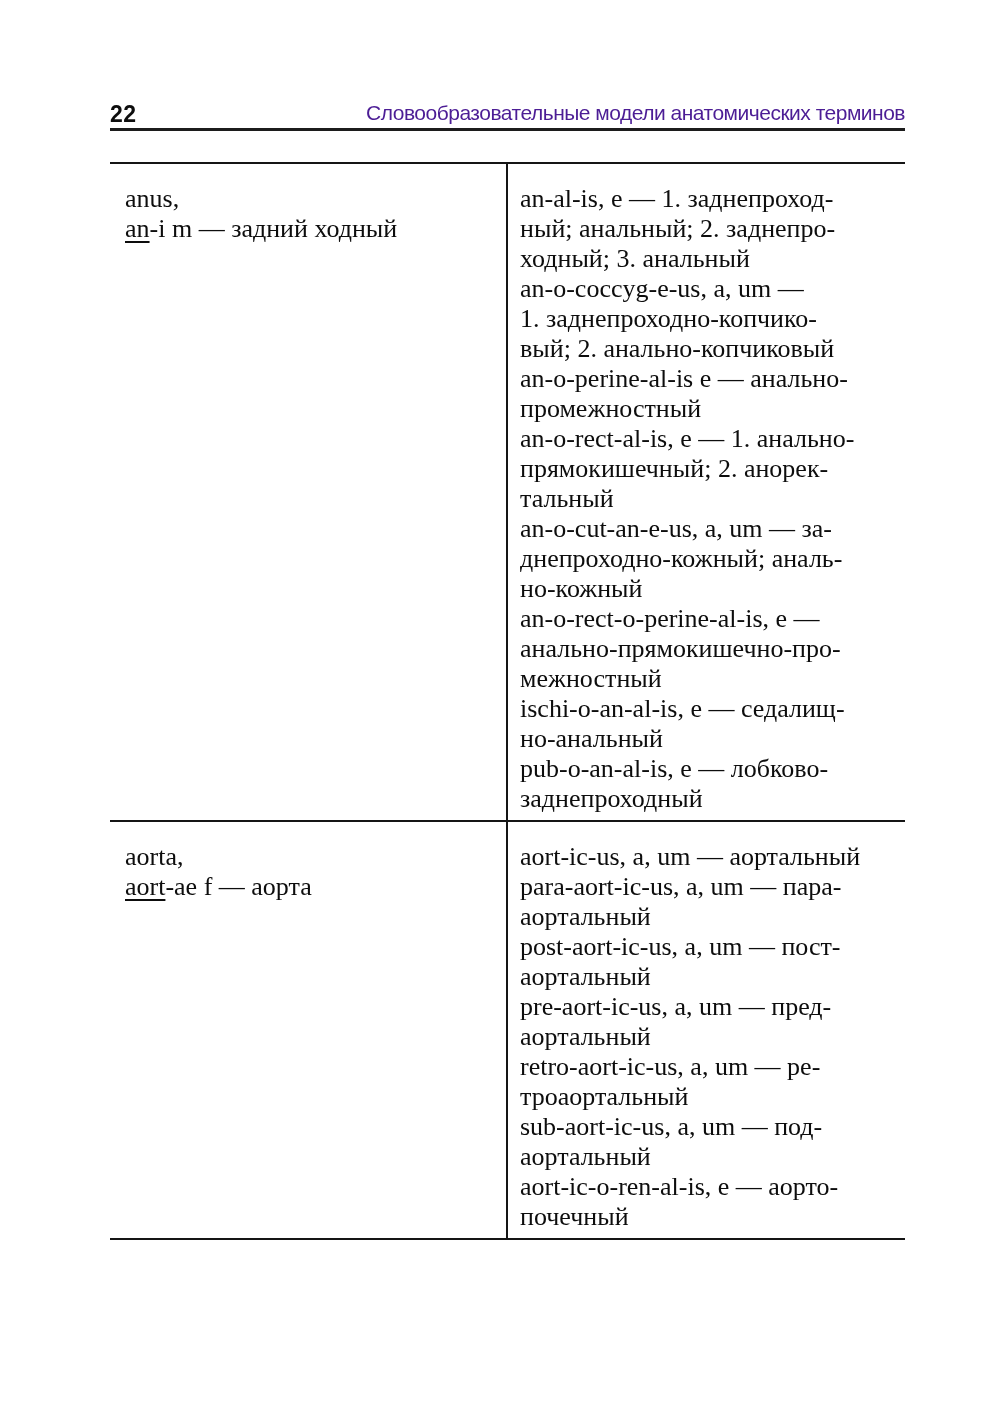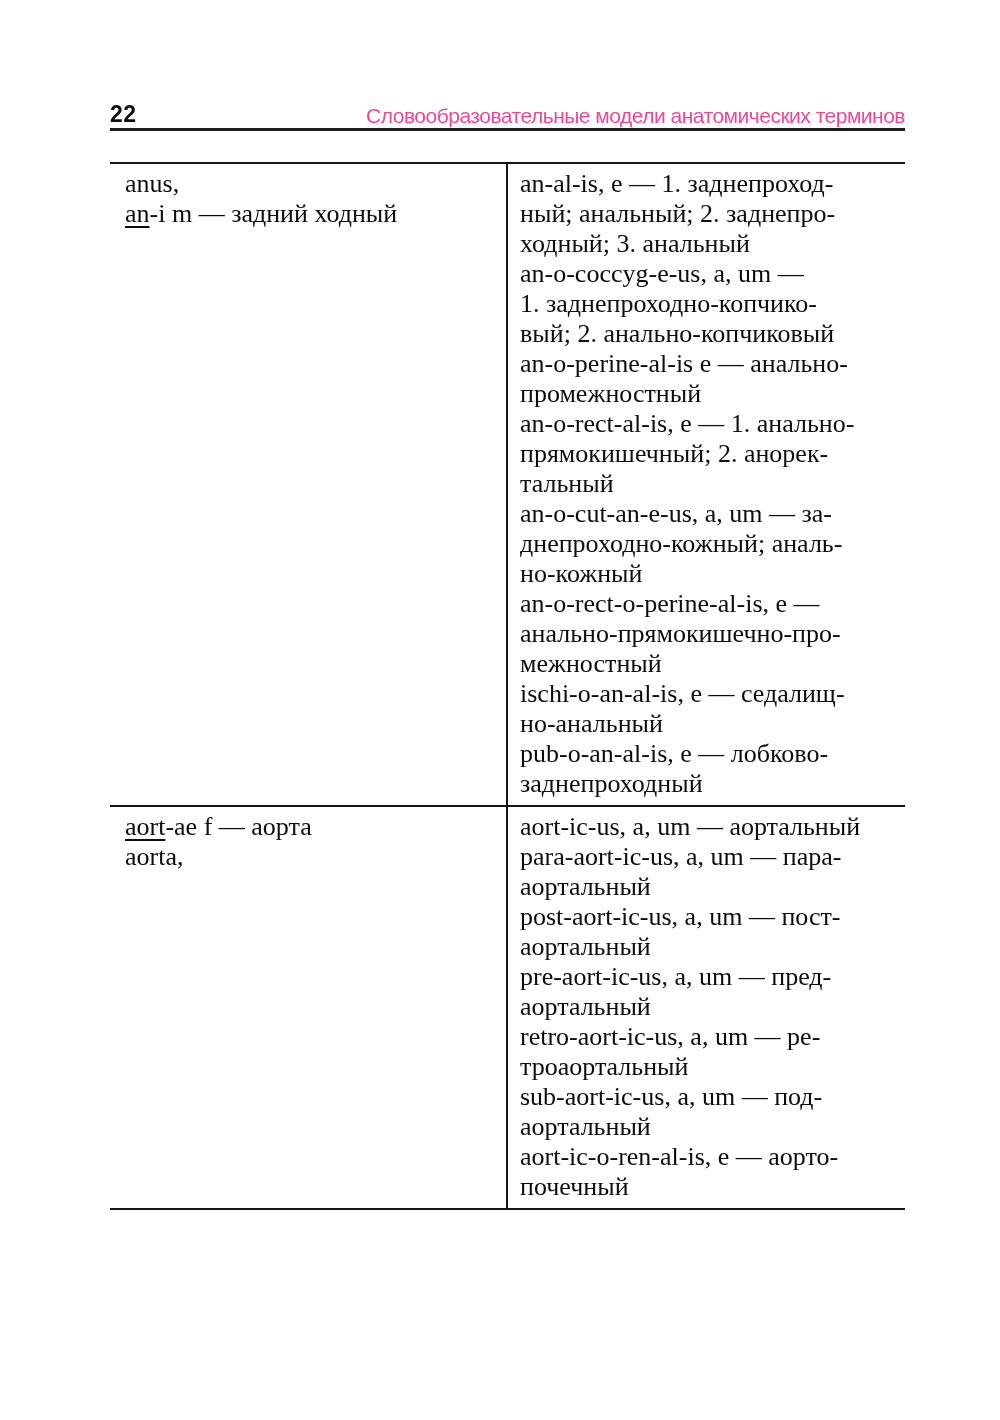--- a/index.html
+++ b/index.html
@@ -16,32 +16,32 @@
     font-family: "Liberation Serif", serif;
     overflow: hidden;
   }
   .running-head {
     position: absolute;
     left: 110px;
     top: 101px;
     width: 795px;
     display: flex;
     justify-content: space-between;
-    align-items: flex-end;
+    align-items: flex-start;
     font-family: "Liberation Sans", sans-serif;
   }
   .pagenum {
     font-weight: bold;
     font-size: 23px;
     letter-spacing: 0.5px;
   }
   .running-title {
     font-size: 21px;
     letter-spacing: -0.5px;
-    color: #ec4899;
+    color: #4c1d95;
   }
   .head-rule {
     position: absolute;
     left: 110px;
     top: 128px;
     width: 795px;
     height: 2.5px;
     background: #1c1c1c;
   }
   .dict-table {
@@ -56,21 +56,21 @@
     display: flex;
     align-items: stretch;
   }
   .trow + .trow {
     border-top: 2px solid #151515;
   }
   .cell {
     box-sizing: border-box;
     font-size: 26px;
     line-height: 30px;
-    padding-top: 5px;
+    padding-top: 20px;
     padding-bottom: 6px;
   }
   .cell.left {
     width: 398px;
     border-right: 2px solid #151515;
     padding-left: 15px;
     padding-right: 8px;
   }
   .cell.right {
     width: 395px;
@@ -122,22 +122,22 @@
 анально-прямокишечно-про-
 межностный
 ischi-o-an-al-is, e — седалищ-
 но-анальный
 pub-o-an-al-is, e — лобково-
 заднепроходный</div>
     </div>
 
     <div class="trow">
       <div class="cell left">
+        <div>aorta,</div>
         <div><span class="stem">aort</span><span>-ae f — аорта</span></div>
-        <div>aorta,</div>
       </div>
       <div class="cell right">aort-ic-us, a, um — аортальный
 para-aort-ic-us, a, um — пара-
 аортальный
 post-aort-ic-us, a, um — пост-
 аортальный
 pre-aort-ic-us, a, um — пред-
 аортальный
 retro-aort-ic-us, a, um — ре-
 троаортальный

